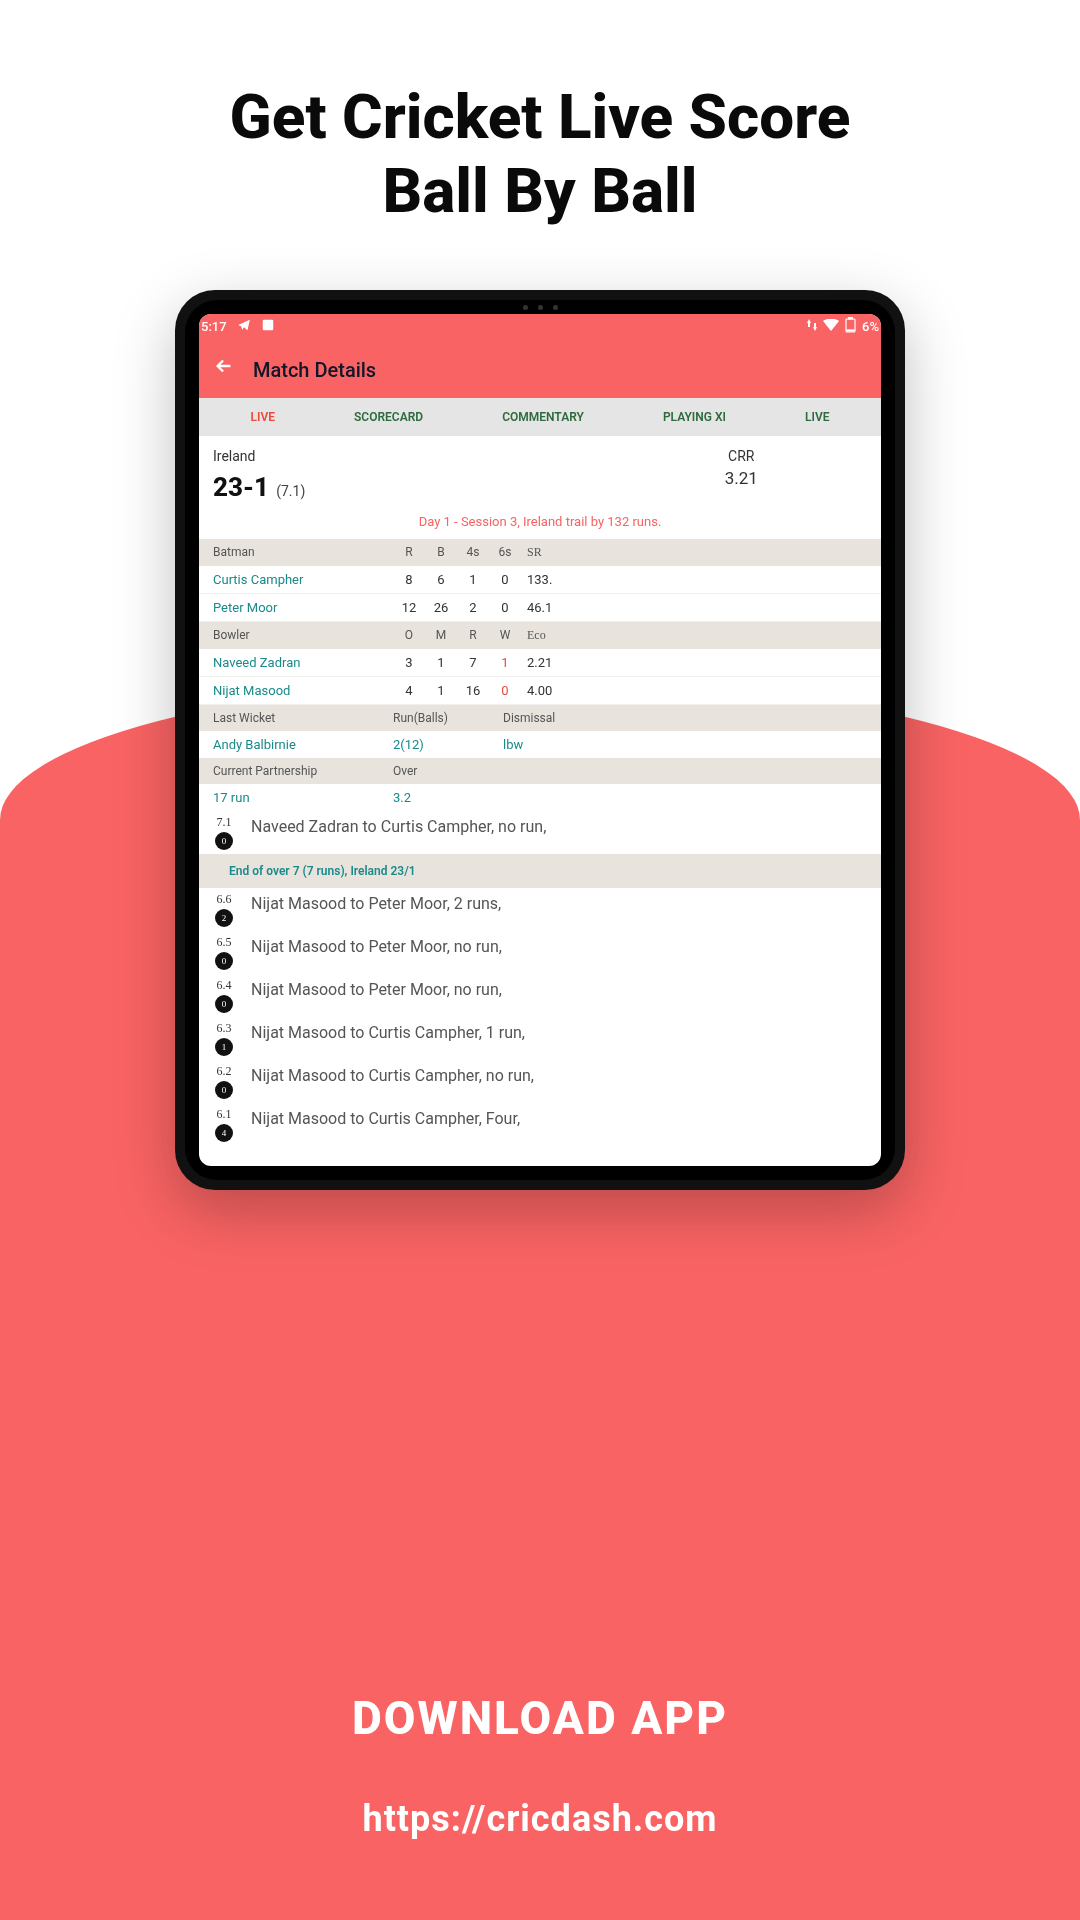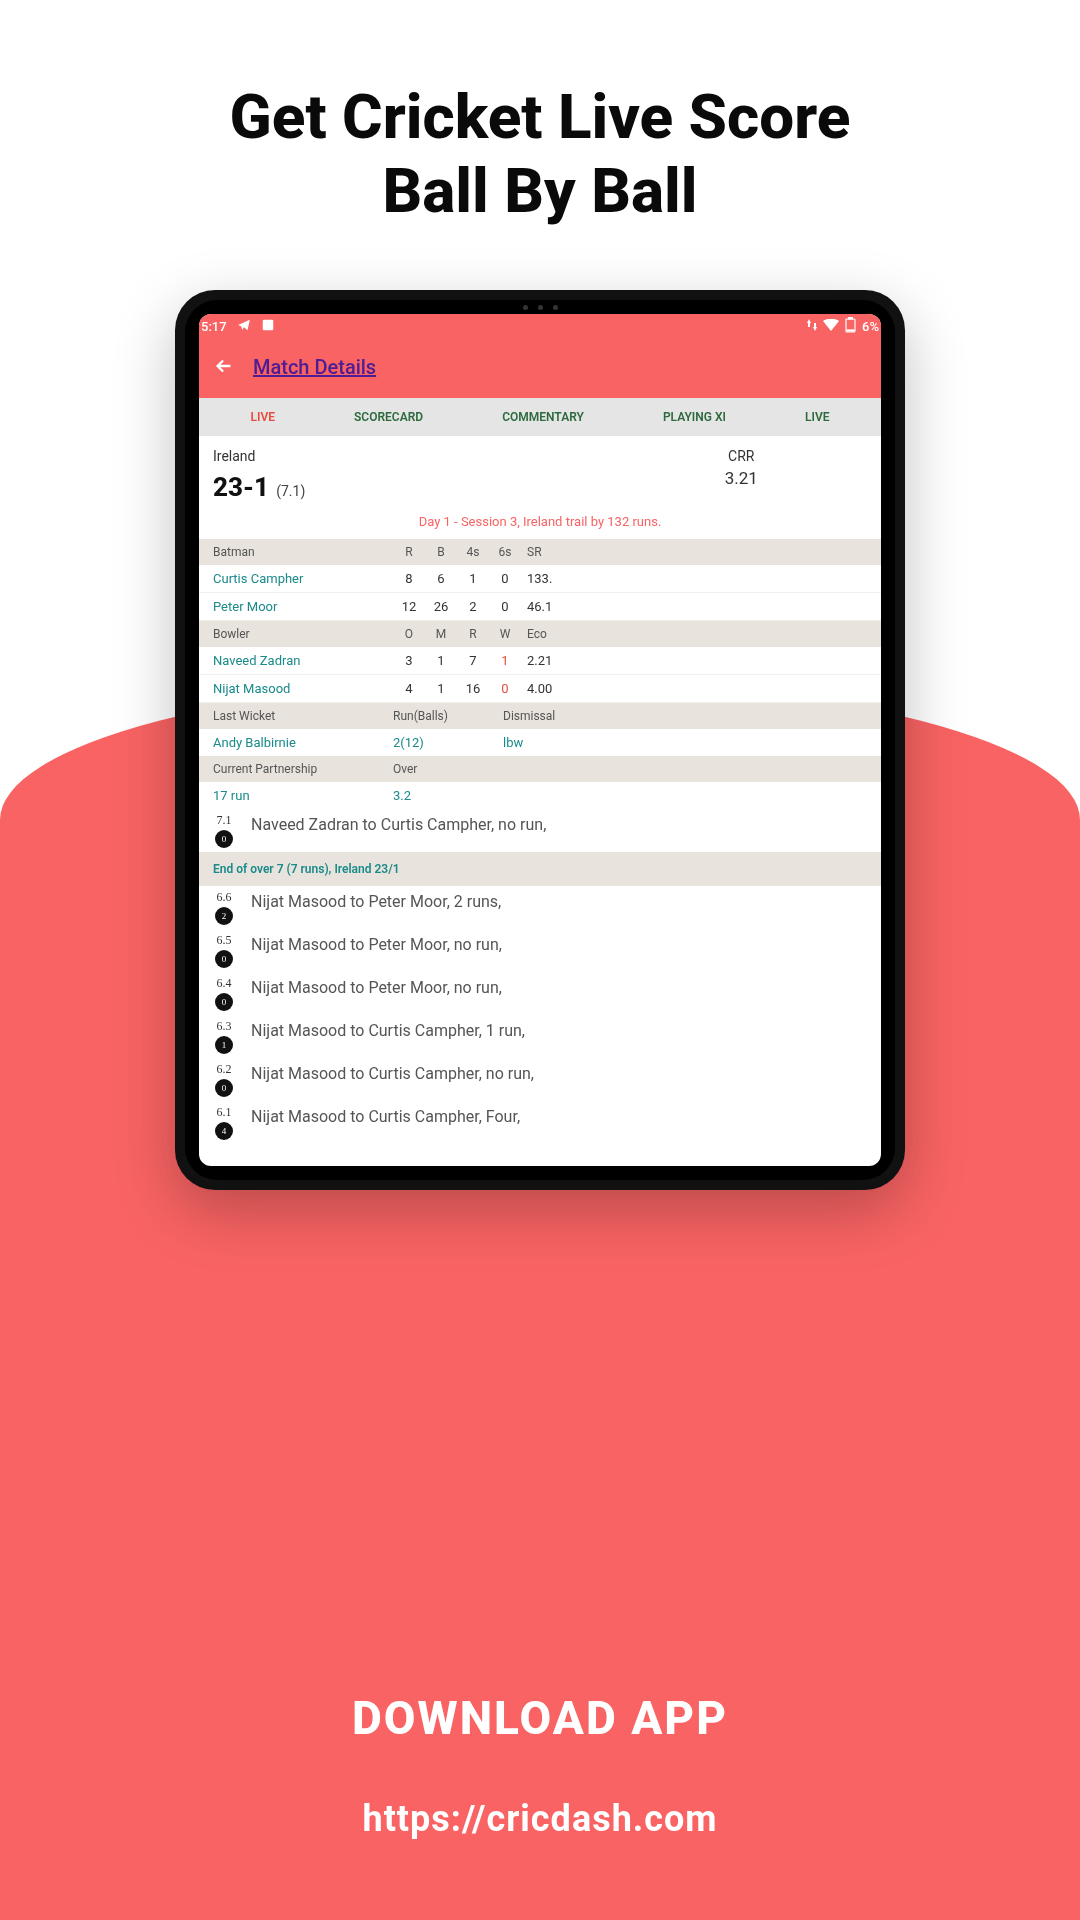--- a/index.html
+++ b/index.html
@@ -10,40 +10,40 @@
 .website-text { position: absolute; bottom: 80px; left: 0; right: 0; text-align: center; color: #fff; font-size: 36px; font-weight: 700; letter-spacing: 1px; }
 .tablet { position: absolute; top: 290px; left: 50%; transform: translateX(-50%); width: 730px; height: 900px; background: #111; border-radius: 40px; padding: 10px; z-index: 1; box-shadow: 0 20px 60px rgba(0,0,0,0.25); }
 .tablet-inner { width: 100%; height: 100%; background: #000; border-radius: 32px; padding: 14px 14px; position: relative; }
 .camera-bar { position: absolute; top: 3px; left: 50%; transform: translateX(-50%); width: 90px; height: 8px; display: flex; align-items: center; justify-content: center; gap: 10px; }
 .camera-dot { width: 5px; height: 5px; background: #333; border-radius: 50%; }
 .screen { width: 100%; height: 100%; background: #fff; border-radius: 12px; overflow: hidden; display: flex; flex-direction: column; font-size: 13px; }
 .status-bar { background: #f96363; color: #fff; display: flex; justify-content: space-between; align-items: center; padding: 3px 2px; font-size: 13px; font-weight: 500; }
 .status-left { display: flex; align-items: center; gap: 10px; }
 .status-right { display: flex; align-items: center; gap: 6px; }
 .icon-inline { display: inline-block; }
-.header { background: #f96363; color: #4c1d95; display: flex; align-items: flex-start; padding: 16px 14px; gap: 18px; text-decoration: underline; }
+.header { background: #f96363; color: #0f172a; display: flex; align-items: flex-end; padding: 16px 14px; gap: 18px; }
 .back-arrow { font-size: 22px; }
 .header-title { font-size: 20px; font-weight: 500; }
 .tabs { background: #e5e5e5; display: flex; justify-content: space-around; padding: 12px 12px; }
 .tab { font-size: 12px; font-weight: 600; color: #2d6a3e; cursor: pointer; }
 .tab.active { color: #e74c3c; }
 .score-section { padding: 12px 14px 6px; display: flex; }
 .score-left { flex: 1.6; }
 .score-right { flex: 1; text-align: center; }
 .team-name { font-size: 14px; color: #333; margin-bottom: 8px; }
 .score-main { font-size: 26px; font-weight: 800; color: #111; display: inline; }
 .score-overs { font-size: 14px; color: #444; display: inline; margin-left: 4px; }
 .crr-label { font-size: 14px; color: #333; margin-bottom: 4px; }
 .crr-value { font-size: 17px; color: #333; }
 .status-text { text-align: center; color: #f96363; font-size: 13px; padding: 6px 14px 10px; }
 .table-header { background: #e8e4dd; display: flex; padding: 6px 14px; font-size: 12px; color: #555; }
 .th-name { flex: 0 0 180px; }
 .th-name2 { flex: 0 0 180px; }
 .th-stat { flex: 0 0 32px; text-align: center; }
-.th-stat-wide { flex: 0 0 44px; text-align: left; padding-left: 6px; }
+.th-stat-wide { flex: 0 0 44px; text-align: left; padding-left: 6px; font-family: Liberation Serif, serif; }
 .table-row { display: flex; padding: 6px 14px; font-size: 13px; border-bottom: 1px solid #f2f0ec; }
 .td-name { flex: 0 0 180px; color: #1a8a8a; }
 .td-stat { flex: 0 0 32px; text-align: center; color: #333; }
 .td-stat-red { color: #e74c3c; }
 .td-stat-wide { flex: 0 0 44px; text-align: left; padding-left: 6px; color: #333; }
 .lw-header { background: #e8e4dd; display: flex; padding: 6px 14px; font-size: 12px; color: #555; }
 .lw-col1 { flex: 0 0 180px; }
 .lw-col2 { flex: 0 0 110px; }
 .lw-col3 { flex: 1; }
 .lw-row { display: flex; padding: 6px 14px; font-size: 13px; }
@@ -53,21 +53,21 @@
 .cp-header { background: #e8e4dd; display: flex; padding: 6px 14px; font-size: 12px; color: #555; }
 .cp-row { display: flex; padding: 6px 14px; font-size: 13px; }
 .cp-v1 { flex: 0 0 180px; color: #1a8a8a; }
 .cp-v2 { flex: 0 0 110px; color: #1a8a8a; }
 .commentary-list { flex: 1; overflow: hidden; }
 .ball-row { display: flex; align-items: flex-start; padding: 4px 10px; gap: 12px; }
 .ball-left { display: flex; flex-direction: column; align-items: center; width: 30px; font-family: Liberation Serif, serif; }
 .ball-over { font-size: 12px; color: #333; }
 .ball-badge { width: 18px; height: 18px; background: #111; color: #fff; border-radius: 50%; display: flex; align-items: center; justify-content: center; font-size: 9px; margin-top: 2px; }
 .ball-text { flex: 1; font-size: 16px; color: #555; padding-top: 2px; }
-.over-end { background: #e8e4dd; padding: 10px 14px; font-size: 12px; color: #1a8a8a; font-weight: 600; }
+.over-end { background: #e8e4dd; padding: 10px 30px; font-size: 12px; color: #1a8a8a; font-weight: 600; }
 </style>
 </head>
 <body>
 
 <div class="promo-title">
   <span>Get Cricket Live Score</span><br>
   <span>Ball By Ball</span>
 </div>
 
 <div class="bg-curve"></div>

